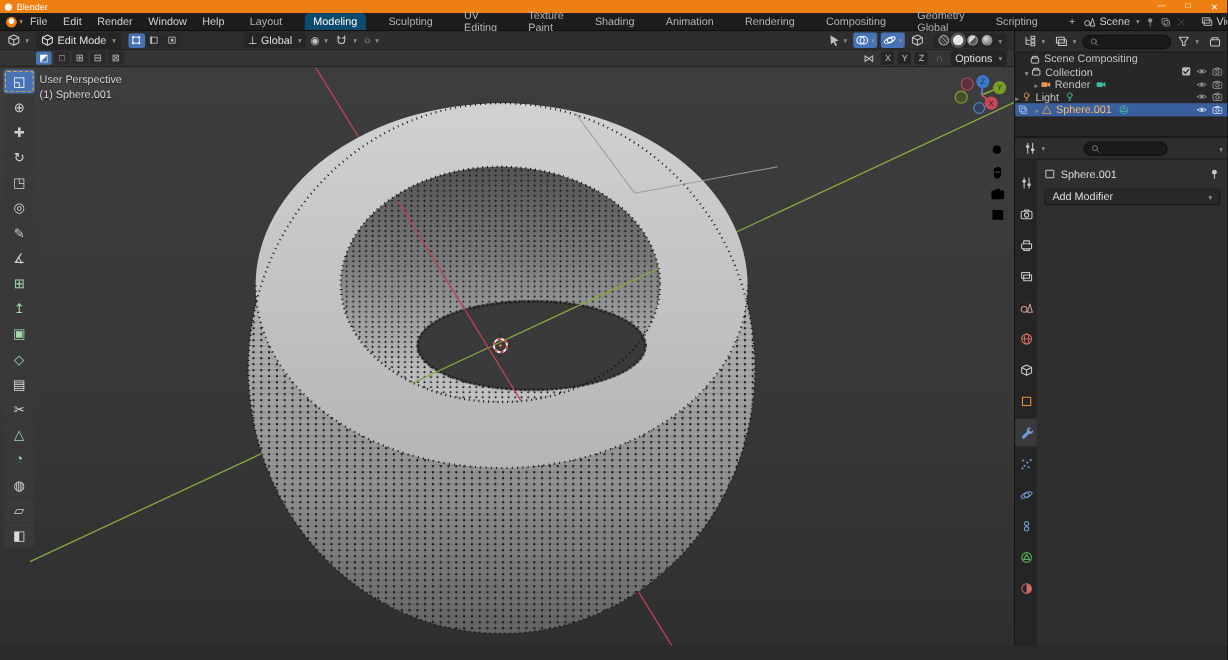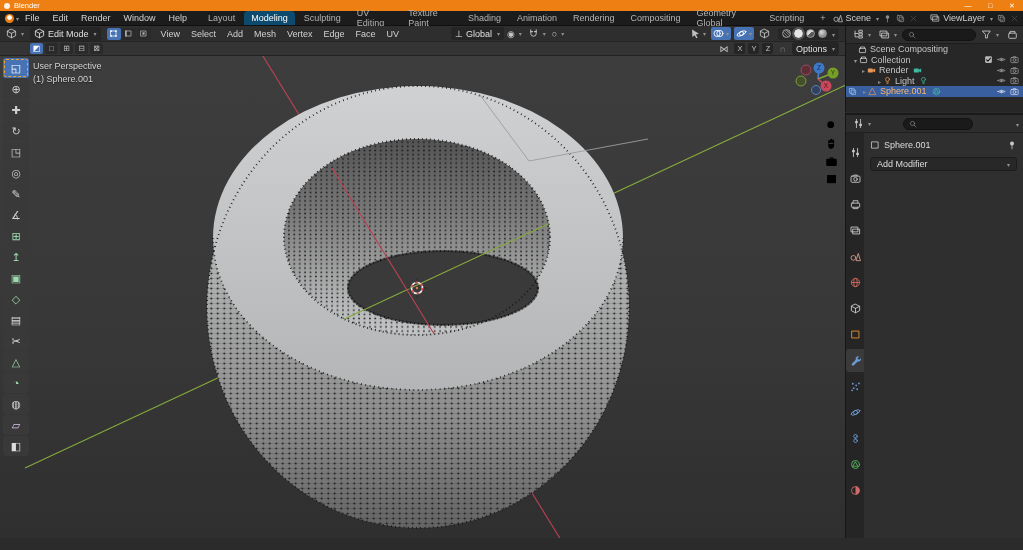--- a/index.html
+++ b/index.html
@@ -16,21 +16,21 @@
 .tb-logo{width:6px;height:6px;border-radius:50%;background:#fff;margin:0 4px 0 4px;opacity:.9}
 .win-btns{margin-left:auto;display:flex;align-items:center;height:100%}
 .win-btn{width:22px;height:100%;display:flex;align-items:center;justify-content:center;font-size:7px;color:#fff}
 
 
 .menubar{position:absolute;left:0;top:11px;width:1023px;height:15px;background:#1c1c1c;border-bottom:1px solid #101010;display:flex;align-items:center}
 .bl-logo{display:flex;align-items:center;margin:0 6px 0 5px}
 .bl-logo i{width:9px;height:9px;border-radius:50%;background:radial-gradient(circle at 50% 40%,#fff 0 2px,#ee7f12 2.6px);display:block}
 .menus{display:flex;gap:13px;margin-right:14px}
 .menu-item{color:#d2d2d2}
-.ws-tabs{display:flex;align-items:stretch;height:100%;gap:2px}
+.ws-tabs{display:flex;align-items:stretch;height:100%;gap:12px}
 .ws-tab{display:flex;align-items:center;padding:0 7px;color:#b4b4b4;border-radius:4px 4px 0 0}
 .ws-tab.active{background:#0c4a6e;color:#fff}
 .mb-right{margin-left:auto;display:flex;align-items:center;gap:4px;margin-right:4px}
 .mb-widget{display:flex;align-items:center;gap:3px;color:#cfcfcf}
 .mb-widget .ic{width:10px;height:10px;color:#bdbdbd}
 .mb-ic{color:#8f8f8f}.mb-ic .ic{width:9px;height:9px}
 .dim{opacity:.45}
 
 
 .vp-header{position:absolute;left:0;top:26px;width:845px;height:16px;background:#2e2e2e;border-bottom:1px solid #242424;display:flex;align-items:center}
@@ -353,30 +353,20 @@
           <svg class="ic">
             <use href="#s-edgemode"></use>
           </svg>
         </span>
       <span class="sq">
           <svg class="ic">
             <use href="#s-facemode"></use>
           </svg>
         </span>
     </div>
-    <div class="vp-menus">
-        <span class="menu-item">View</span>
-        <span class="menu-item">Select</span>
-        <span class="menu-item">Add</span>
-        <span class="menu-item">Mesh</span>
-        <span class="menu-item">Vertex</span>
-        <span class="menu-item">Edge</span>
-        <span class="menu-item">Face</span>
-        <span class="menu-item">UV</span>
-      </div>
     <span class="field chev" style="margin-left:52px">
       <span>⊥</span>
       <span>Global</span>
     </span>
     <span class="hbtn chev">
         <span style="font-size:9px">◉</span>
       </span>
     <span class="hbtn chev">
         <svg class="ic">
           <use href="#s-magnet"></use>
@@ -664,21 +654,21 @@
         </svg>
       <span class="ol-toggles">
         <svg class="ic">
             <use href="#s-eye"></use>
           </svg>
         <svg class="ic">
             <use href="#s-photocam"></use>
           </svg>
       </span>
     </div>
-    <div class="ol-row" style="padding-left:32px">
+    <div class="ol-row" style="padding-left:0">
       <span class="disc-closed"></span>
       <svg class="ic orange" style="margin-left:2px">
           <use href="#s-light"></use>
         </svg>
       <span class="ol-label">Light</span>
       <svg class="ic teal" style="margin-left:4px">
           <use href="#s-light"></use>
         </svg>
       <span class="ol-toggles">
         <svg class="ic">

